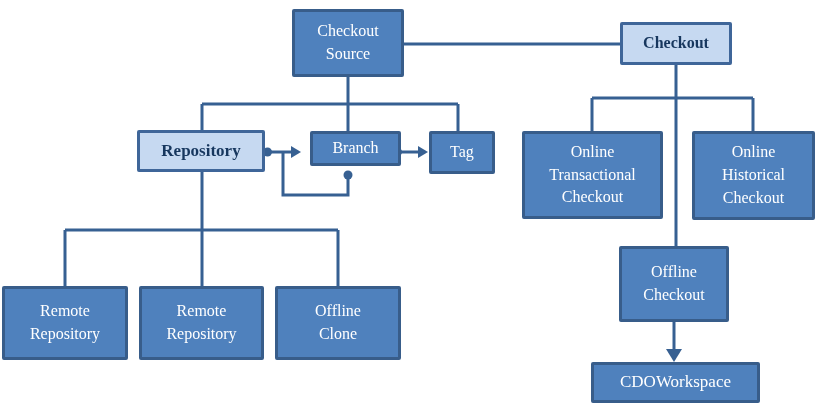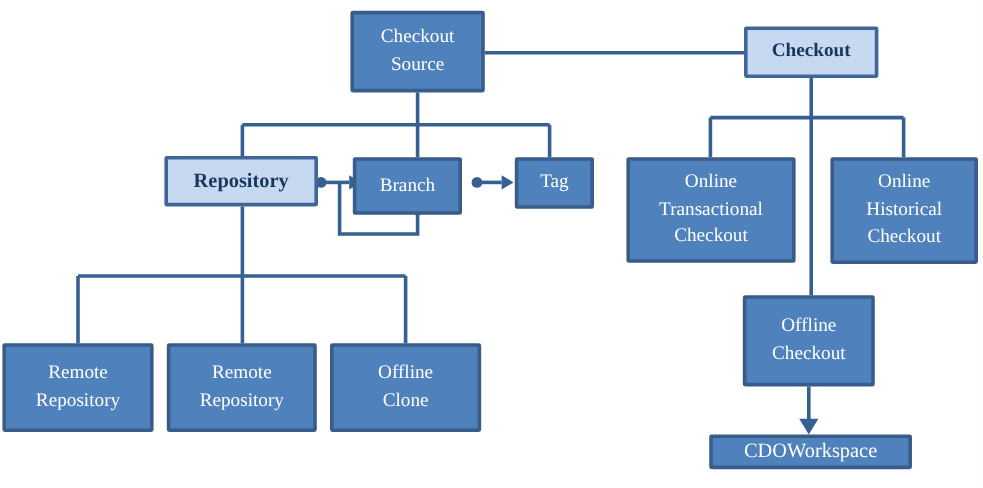--- a/index.html
+++ b/index.html
@@ -85,21 +85,21 @@
   </div>
 
   <div class="node light" style="left:620px;top:22px;width:112px;height:43px;">
     <span class="lbl">Checkout</span>
   </div>
 
   <div class="node light fs17" style="left:137px;top:130px;width:128px;height:42px;">
     <span class="lbl">Repository</span>
   </div>
 
-  <div class="node dark" style="left:294px;top:131px;width:91px;height:48px;">
+  <div class="node dark" style="left:310px;top:131px;width:91px;height:35px;">
     <span class="lbl">Branch</span>
   </div>
 
   <div class="node dark" style="left:429px;top:131px;width:66px;height:43px;">
     <span class="lbl">Tag</span>
   </div>
 
   <div class="node dark" style="left:522px;top:131px;width:141px;height:88px;">
     <span class="lbl">Online
 Transactional
@@ -110,21 +110,21 @@
     <span class="lbl">Online
 Historical
 Checkout</span>
   </div>
 
   <div class="node dark" style="left:619px;top:246px;width:110px;height:76px;">
     <span class="lbl">Offline
 Checkout</span>
   </div>
 
-  <div class="node dark fs17" style="left:591px;top:362px;width:169px;height:29px;">
+  <div class="node dark fs17" style="left:591px;top:362px;width:169px;height:41px;">
     <span class="lbl">CDOWorkspace</span>
   </div>
 
   <div class="node dark" style="left:2px;top:286px;width:126px;height:74px;">
     <span class="lbl">Remote
 Repository</span>
   </div>
 
   <div class="node dark" style="left:139px;top:286px;width:125px;height:74px;">
     <span class="lbl">Remote

